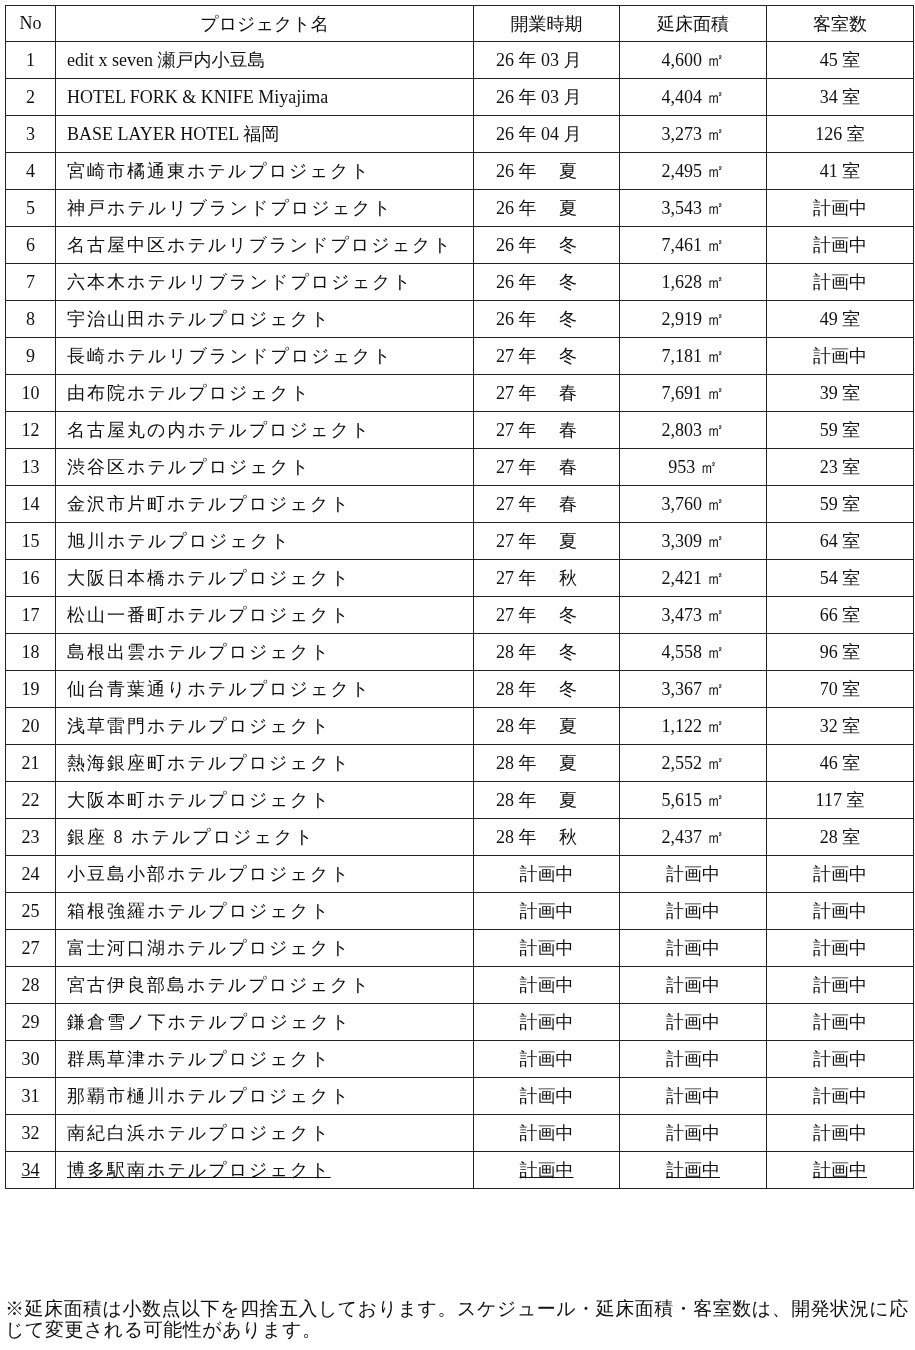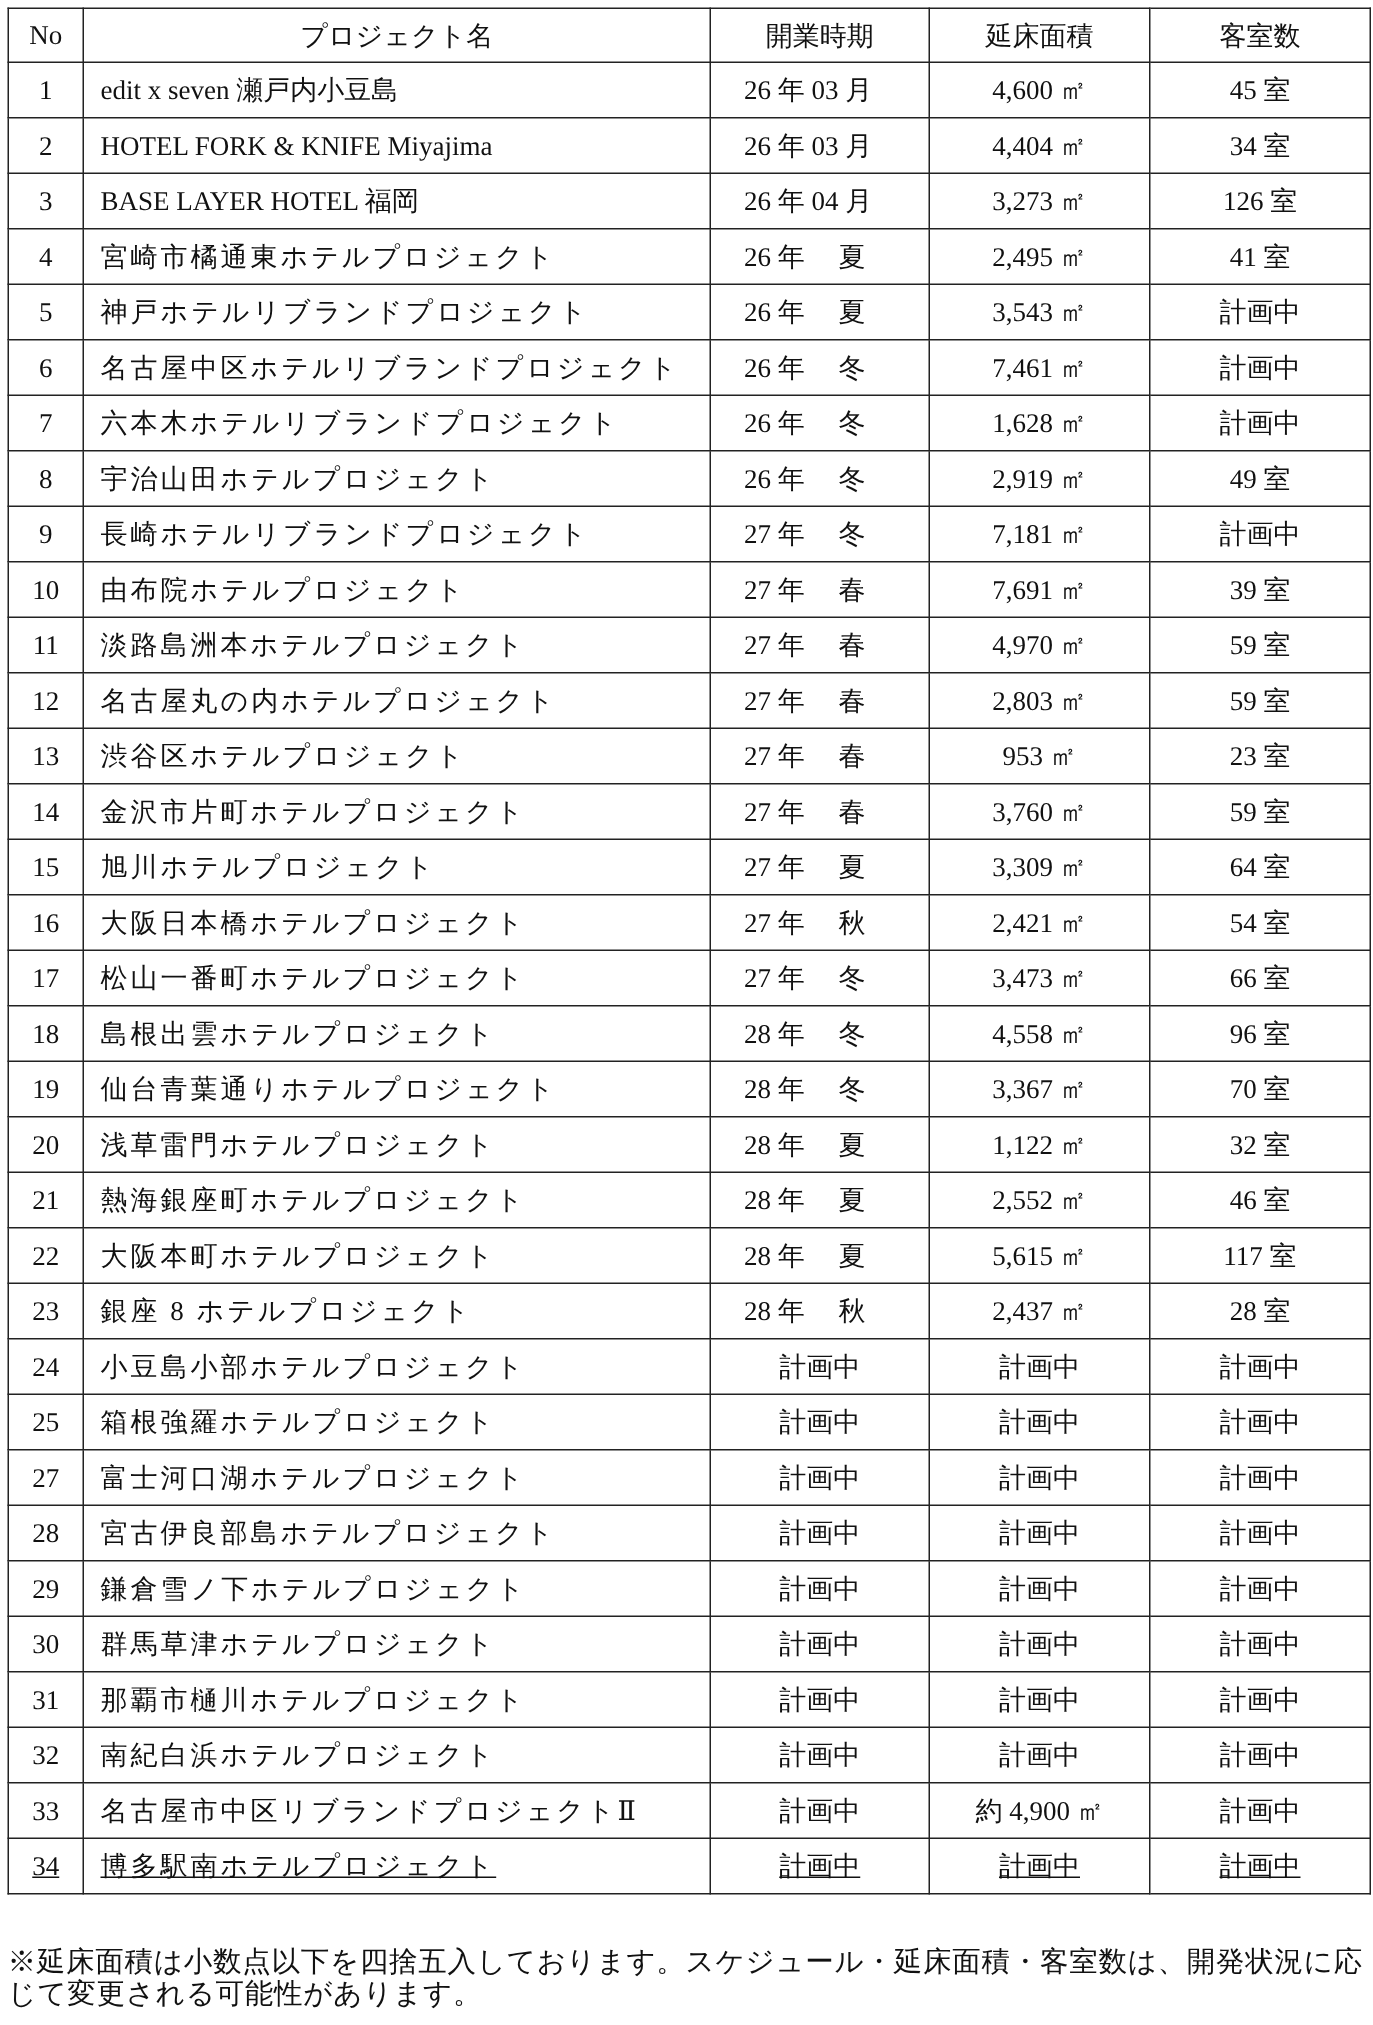--- a/index.html
+++ b/index.html
@@ -107,27 +107,20 @@
         <td class="rooms"><span>計画中</span></td>
       </tr>
       <tr>
         <td class="center"><span>10</span></td>
         <td class="name"><span>由布院ホテルプロジェクト</span></td>
         <td class="open"><span>27 年　 春</span></td>
         <td class="area"><span>7,691 ㎡</span></td>
         <td class="rooms"><span>39 室</span></td>
       </tr>
       <tr>
-        <td class="center"><span>11</span></td>
-        <td class="name"><span>淡路島洲本ホテルプロジェクト</span></td>
-        <td class="open"><span>27 年　 春</span></td>
-        <td class="area"><span>4,970 ㎡</span></td>
-        <td class="rooms"><span>59 室</span></td>
-      </tr>
-      <tr>
         <td class="center"><span>12</span></td>
         <td class="name"><span>名古屋丸の内ホテルプロジェクト</span></td>
         <td class="open"><span>27 年　 春</span></td>
         <td class="area"><span>2,803 ㎡</span></td>
         <td class="rooms"><span>59 室</span></td>
       </tr>
       <tr>
         <td class="center"><span>13</span></td>
         <td class="name"><span>渋谷区ホテルプロジェクト</span></td>
         <td class="open"><span>27 年　 春</span></td>
@@ -251,27 +244,20 @@
         <td class="name"><span>那覇市樋川ホテルプロジェクト</span></td>
         <td class="center"><span>計画中</span></td>
         <td class="area"><span>計画中</span></td>
         <td class="rooms"><span>計画中</span></td>
       </tr>
       <tr>
         <td class="center"><span>32</span></td>
         <td class="name"><span>南紀白浜ホテルプロジェクト</span></td>
         <td class="center"><span>計画中</span></td>
         <td class="area"><span>計画中</span></td>
-        <td class="rooms"><span>計画中</span></td>
-      </tr>
-      <tr>
-        <td class="center"><span>33</span></td>
-        <td class="name"><span>名古屋市中区リブランドプロジェクトⅡ</span></td>
-        <td class="center"><span>計画中</span></td>
-        <td class="area"><span>約 4,900 ㎡</span></td>
         <td class="rooms"><span>計画中</span></td>
       </tr>
       <tr class="last">
         <td class="center"><span class="u">34</span></td>
         <td class="name"><span class="u">博多駅南ホテルプロジェクト</span></td>
         <td class="center"><span class="u">計画中</span></td>
         <td class="area"><span class="u">計画中</span></td>
         <td class="rooms"><span class="u">計画中</span></td>
       </tr>
     </tbody>

